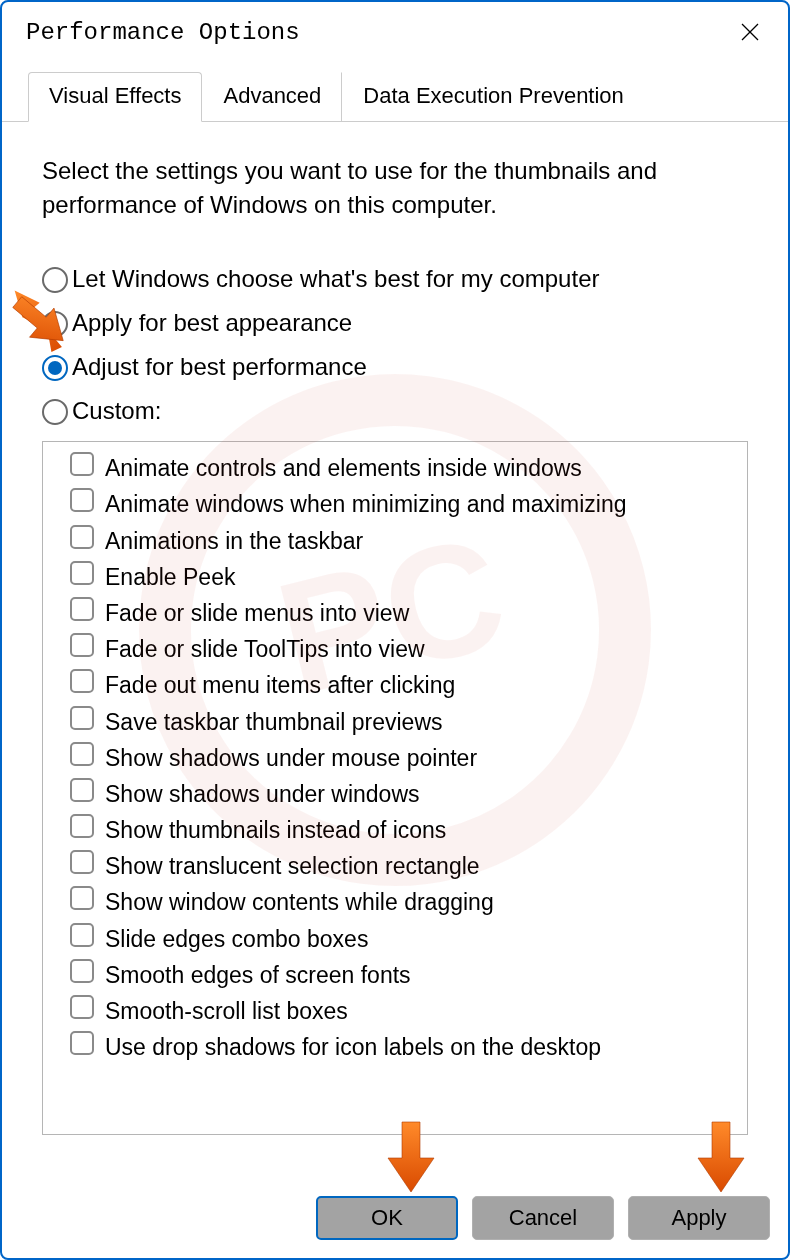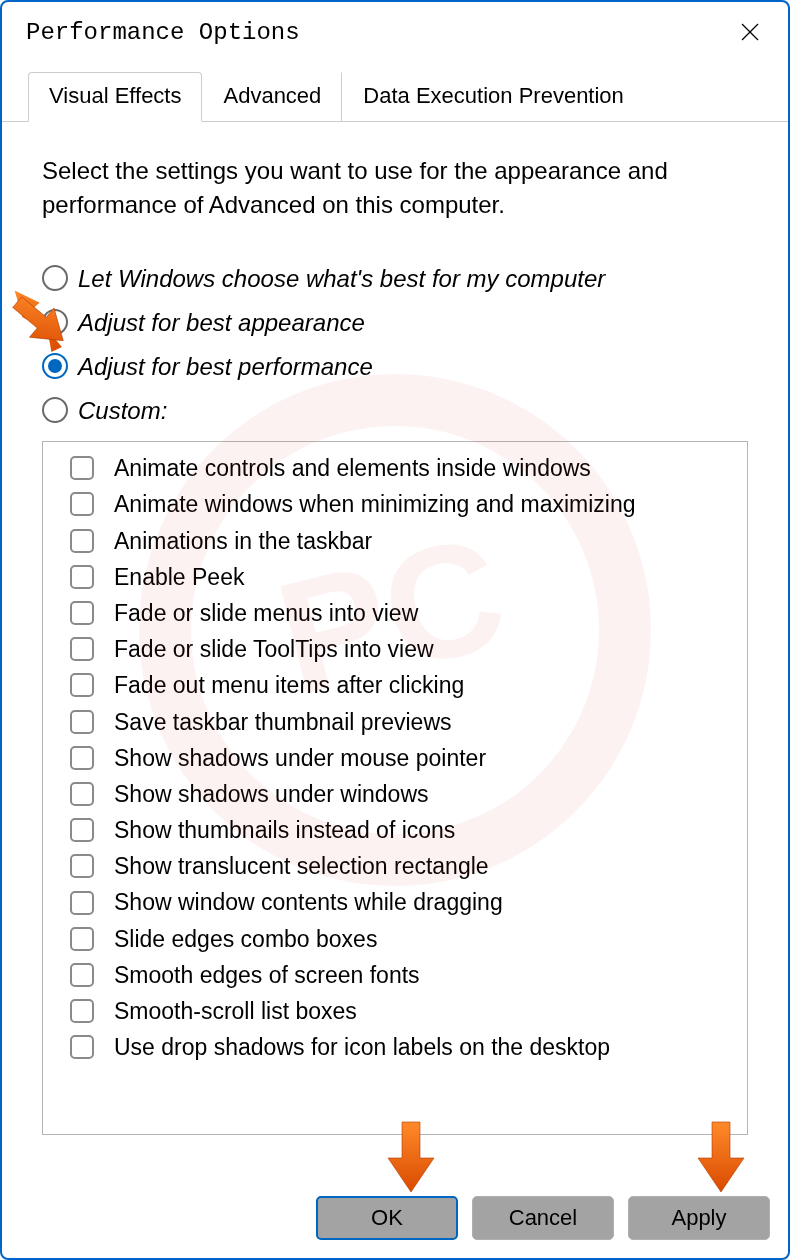--- a/index.html
+++ b/index.html
@@ -73,25 +73,24 @@
     }
     .intro {
       font-size: 24px;
       line-height: 1.4;
       color: #000;
       margin-bottom: 44px;
     }
     .radio-group { margin-bottom: 6px; }
     .radio-row {
       display: flex;
-      align-items: flex-start;
-      gap: 10px;
+      align-items: flex-end;
+      gap: 4px;
       margin-bottom: 16px;
       cursor: pointer;
-      font-style: italic;
     }
     .radio {
       width: 26px;
       height: 26px;
       border: 2px solid #6a6a6a;
       border-radius: 50%;
       display: flex;
       align-items: center;
       justify-content: center;
       flex-shrink: 0;
@@ -113,22 +112,22 @@
     }
     .listbox {
       border: 1px solid #b5b5b5;
       margin-top: 10px;
       height: 694px;
       overflow: hidden;
       padding: 8px 10px;
     }
     .check-row {
       display: flex;
-      align-items: center;
-      gap: 20px;
+      align-items: flex-start;
+      gap: 11px;
       padding: 2px 17px;
     }
     .checkbox {
       width: 24px;
       height: 24px;
       border: 2px solid #8a8a8a;
       border-radius: 5px;
       flex-shrink: 0;
       background: #fff;
     }
@@ -192,30 +191,30 @@
     </div>
   </div>
 
   <div class="tabstrip">
     <div class="tab active"><span>Visual Effects</span></div>
     <div class="tab"><span>Advanced</span></div>
     <div class="tab"><span>Data Execution Prevention</span></div>
   </div>
 
   <div class="content">
-    <div class="intro">Select the settings you want to use for the appearance and performance of Advanced on this computer.</div>
+    <div class="intro">Select the settings you want to use for the thumbnails and performance of Windows on this computer.</div>
 
     <div class="radio-group">
       <div class="radio-row">
         <span class="radio"></span>
         <span class="radio-label">Let Windows choose what's best for my computer</span>
       </div>
       <div class="radio-row">
         <span class="radio"></span>
-        <span class="radio-label">Adjust for best appearance</span>
+        <span class="radio-label">Apply for best appearance</span>
       </div>
       <div class="radio-row">
         <span class="radio selected"></span>
         <span class="radio-label">Adjust for best performance</span>
       </div>
       <div class="radio-row">
         <span class="radio"></span>
         <span class="radio-label">Custom:</span>
       </div>
     </div>

